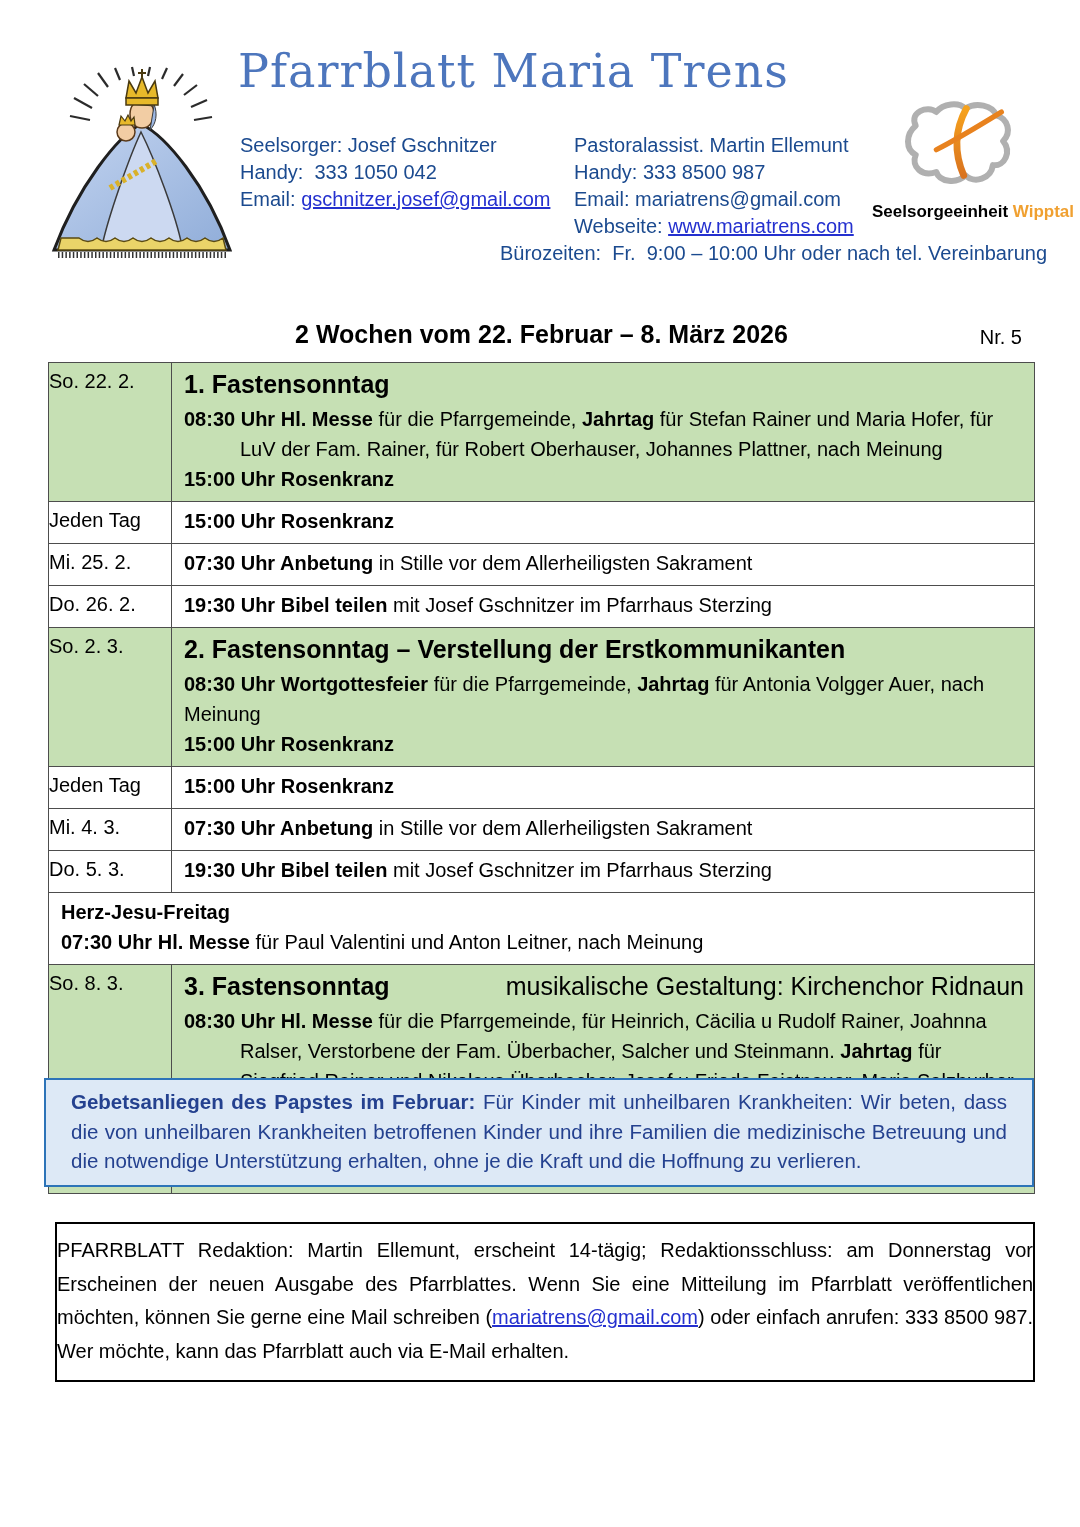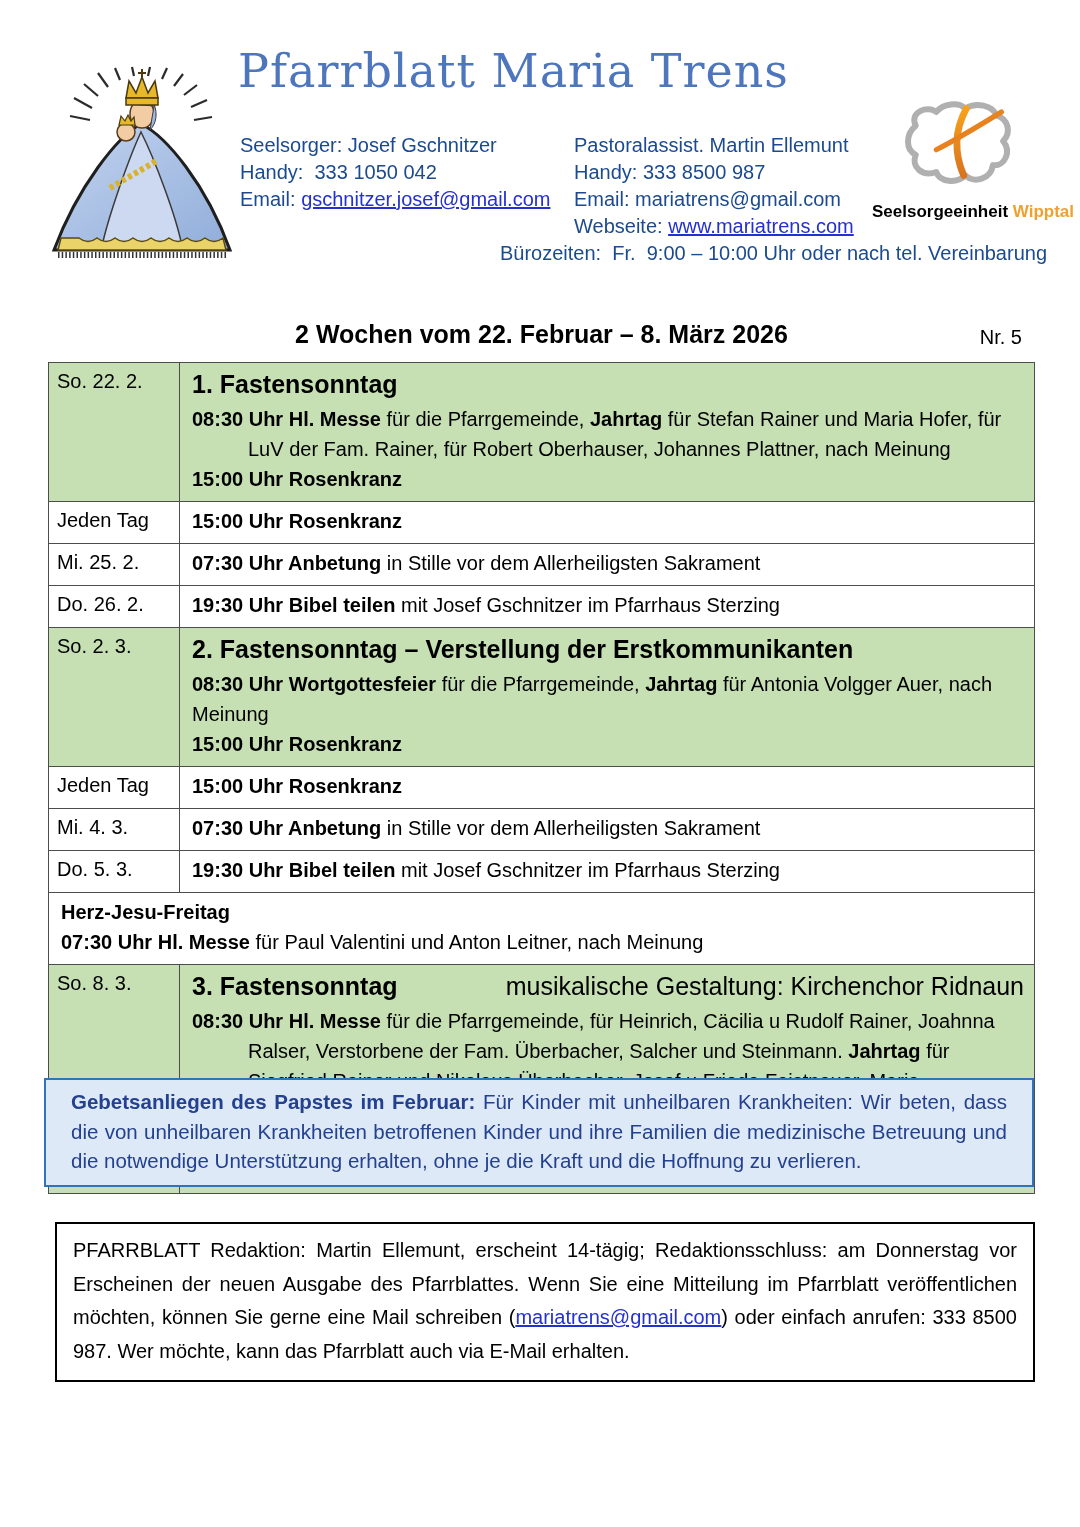--- a/index.html
+++ b/index.html
@@ -23,38 +23,38 @@
   
   .issue-head{position:absolute;left:48px;top:320px;width:987px;text-align:center;
         font-size:25px;font-weight:bold;}
   .issue-nr{position:absolute;right:58px;top:326px;font-size:20px;}
 
   
   .schedule{position:absolute;left:48px;top:362px;width:987px;
         border:1px solid #4d4d4d;border-bottom:none;box-sizing:border-box;}
   .s-row{display:flex;border-bottom:1px solid #4d4d4d;background:#fff;}
   .s-row.hl{background:#c6e0b4;}
-  .s-date{flex:0 0 118px;border-right:1px solid #4d4d4d;padding:5px 4px 5px 8px;
+  .s-date{flex:0 0 118px;border-right:1px solid #4d4d4d;padding:5px 4px 5px 0;
         font-size:20px;line-height:1.35;}
   .s-content{flex:1;padding:4px 10px 7px 12px;font-size:20px;}
   .s-title{display:flex;justify-content:space-between;align-items:baseline;
         font-size:25px;font-weight:bold;padding:3px 0 5px;}
   .s-title-note{font-weight:normal;font-size:25px;}
   .s-line{line-height:1.5;}
   .s-line.hang{padding-left:56px;text-indent:-56px;}
   .b{font-weight:bold;}
 
   
   .prayer-box{position:absolute;left:44px;top:1078px;width:990px;box-sizing:border-box;
         background:#dde9f6;border:2px solid #2d74b8;padding:7px 25px 9px;
         color:#24418f;font-size:20.5px;line-height:1.45;text-align:justify;}
 
   
   .editorial-box{position:absolute;left:55px;top:1222px;width:980px;box-sizing:border-box;
-        border:2px solid #000;padding:10px 16px 12px;font-size:20px;line-height:1.68;
+        border:2px solid #000;padding:10px 0 12px;font-size:20px;line-height:1.68;
         text-align:justify;}
 </style>
 </head>
 <body>
 
 <div class="page">
 
   <div class="statue">
     <svg width="200" height="198" viewBox="0 0 200 198" xmlns="http://www.w3.org/2000/svg">
       <defs>

